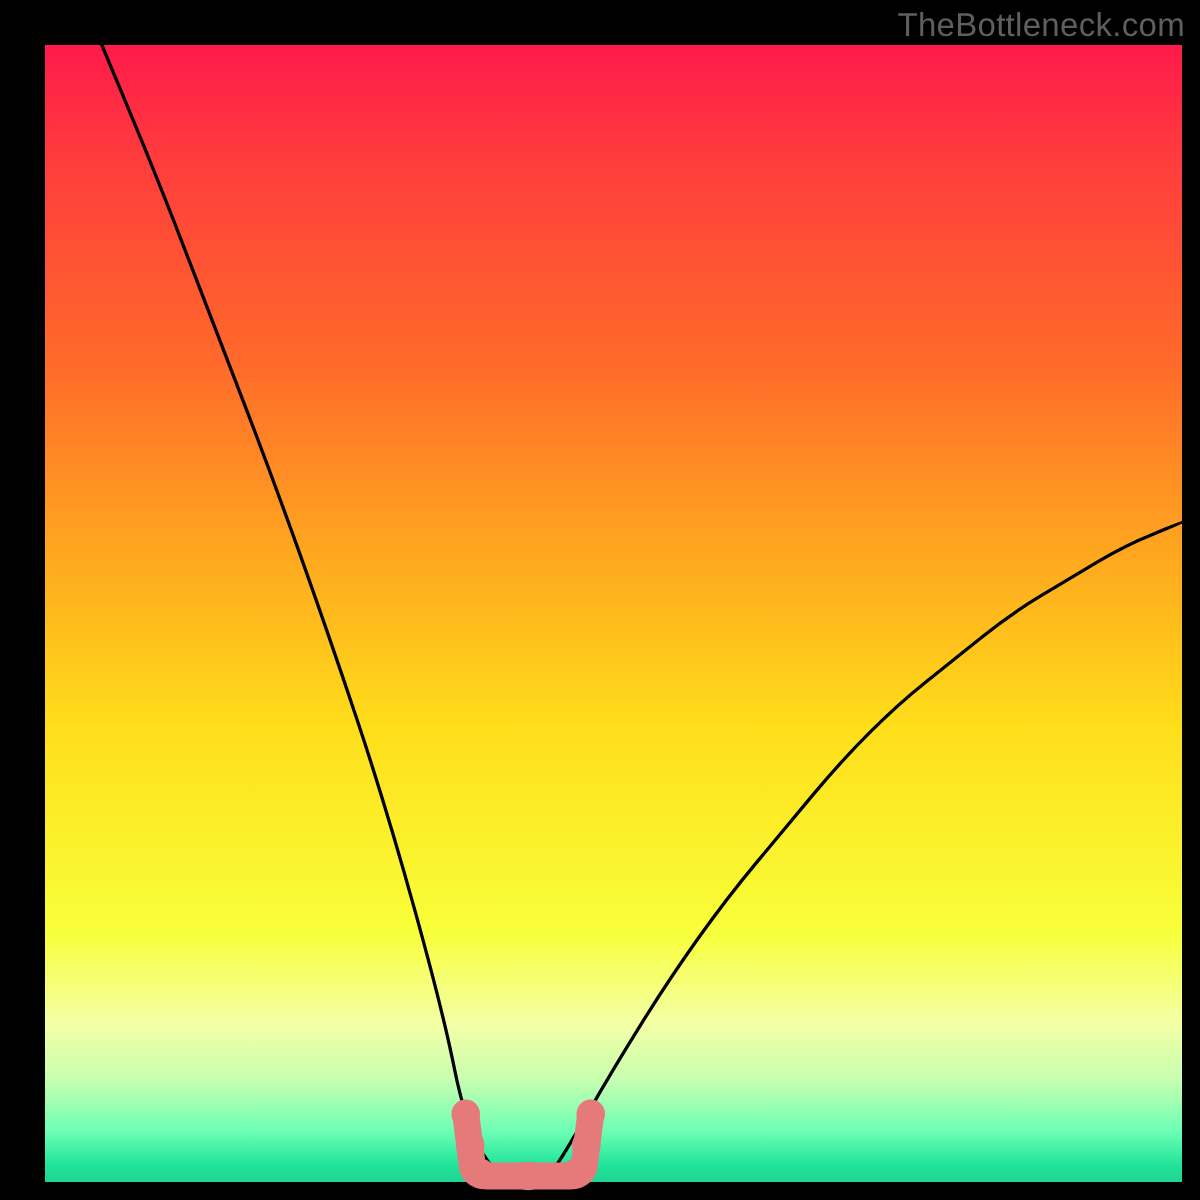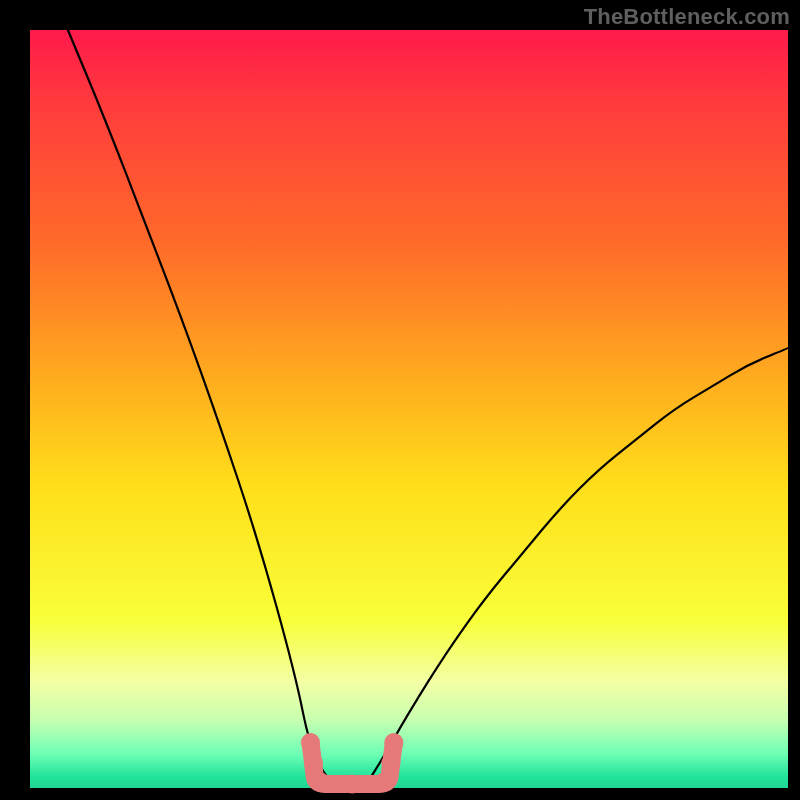--- a/index.html
+++ b/index.html
@@ -16,21 +16,21 @@
     width: 800px;
     height: 800px;
     background: #000;
   }
   .watermark {
     position: absolute;
     top: 4px;
     right: 10px;
     color: #5f5f5f;
     font-size: 22px;
-    font-weight: 700;
+    font-weight: 400;
     letter-spacing: 0.2px;
     z-index: 5;
     text-align: right;
   }
   svg {
     position: absolute;
     top: 0;
     left: 0;
   }
 </style>

